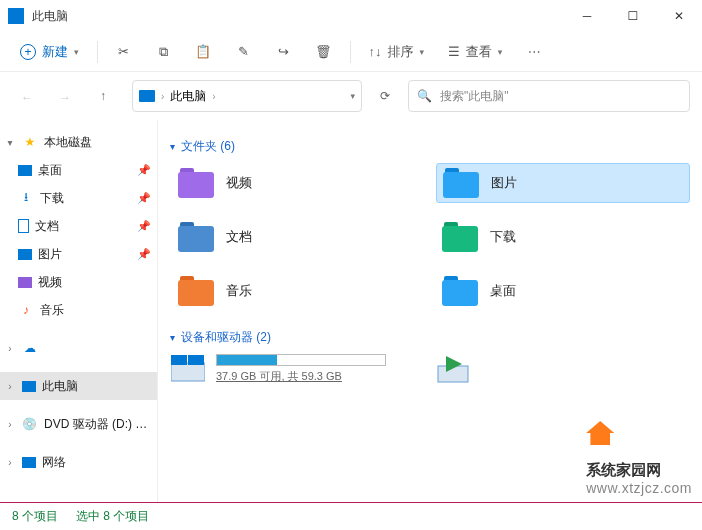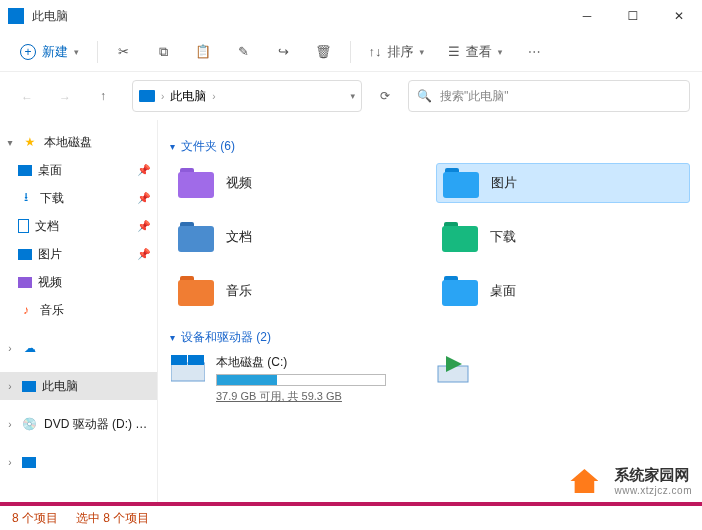--- a/index.html
+++ b/index.html
@@ -52,24 +52,24 @@
 .ficn .bod { position:absolute; top:4px; left:0; width:36px; height:26px; border-radius:3px; }
 
 .drive-grid { display: grid; grid-template-columns: 1fr 1fr; gap: 10px; margin-top: 6px; }
 .drv { display: flex; gap: 10px; align-items: flex-start; font-size: 12px; }
 .drv .dicn { width: 36px; height: 30px; display:flex; align-items:center; justify-content:center; }
 .drv .dname { color: #222; margin-bottom: 3px; }
 .drv .bar { width: 170px; height: 12px; border: 1px solid #bbb; background: #fff; margin-bottom: 3px; }
 .drv .bar .fill { height: 100%; background: #26a0da; }
 .drv .dinfo { color: #666; font-size: 11px; text-decoration: underline; }
 
-.status { position: absolute; bottom: 0; left: 0; right: 0; height: 28px; border-top: 4px solid #be185d; display: flex; align-items: center; padding: 0 12px; gap: 18px; font-size: 12px; color: #c2410c; }
-
-.watermark { position:absolute; right:10px; bottom:34px; display:flex; align-items:center; gap:16px; font-size:15px; font-weight:bold; color:#333; pointer-events:none; }
-.watermark .url { display:block; font-size:10px; font-weight:normal; color:#888; letter-spacing:0.5px; }
+.status { position: absolute; bottom: 0; left: 0; right: 0; height: 28px; border-top: 1px solid #be185d; display: flex; align-items: center; padding: 0 12px; gap: 18px; font-size: 12px; color: #15803d; }
+
+.watermark { position:absolute; right:10px; bottom:34px; display:flex; align-items:flex-start; gap:16px; font-size:15px; font-weight:bold; color:#333; pointer-events:none;flex-direction:column; }
+.watermark .url { display:block; font-size:14px; font-weight:normal; color:#888; letter-spacing:0.5px; }
 .wm-house { width:28px; height:24px; background:#ff7b1a; clip-path: polygon(50% 0, 100% 50%, 85% 50%, 85% 100%, 15% 100%, 15% 50%, 0 50%); border-radius:2px; }
 </style>
 </head>
 <body>
 
 <div class="titlebar">
   <div class="app-icon"></div>
   <div class="title">此电脑</div>
   <div class="winctrl">
     <div class="winbtn">─</div>
@@ -189,20 +189,21 @@
     <div style="height:10px;"></div>
     <div class="sbitem">
       <span class="exp">›</span>
       <span class="sbicon" style="color:#888;">💿</span>
       <span class="lbl">DVD 驱动器 (D:) CPRA_X64FRE_ZH-CN_DV5</span>
     </div>
     <div style="height:10px;"></div>
     <div class="sbitem">
       <span class="exp">›</span>
       <span class="sbicon" style="background:#0078d4;width:14px;height:11px;"></span>
+      <span class="lbl">网络</span>
     </div>
   </div>
 
   <div class="content">
     <div class="section-head">
       <span class="chev2">▾</span>
       <span>文件夹 (6)</span>
     </div>
     <div class="grid" id="folders-grid">
         <div class="folder-item">
@@ -256,21 +257,20 @@
     <div class="drive-grid">
       <div class="drv">
         <div class="dicn">
           <svg width="34" height="28">
               <rect x="0" y="8" width="34" height="18" fill="#d9e6f2" stroke="#6a9fd4"></rect>
               <rect x="0" y="0" width="16" height="10" fill="#0078d4"></rect>
               <rect x="17" y="0" width="16" height="10" fill="#0078d4"></rect>
             </svg>
         </div>
         <div>
-          <div class="dname">本地磁盘 (C:)</div>
           <div class="bar">
               <div class="fill" style="width:36%;"></div>
             </div>
           <div class="dinfo">37.9 GB 可用, 共 59.3 GB</div>
         </div>
       </div>
       <div class="drv">
         <div class="dicn">
           <svg width="34" height="30">
               <rect x="2" y="12" width="30" height="16" fill="#d9e6f2" stroke="#6a9fd4"></rect>

